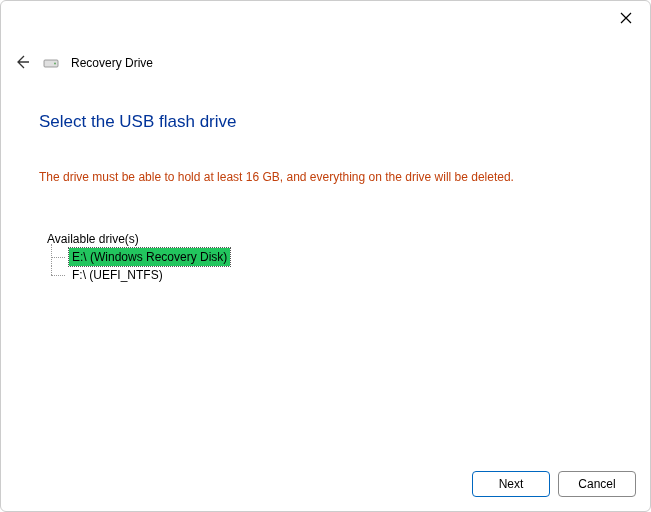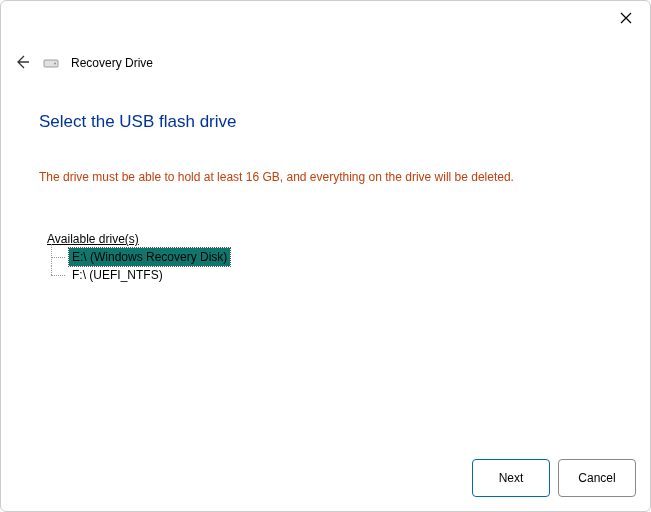--- a/index.html
+++ b/index.html
@@ -68,21 +68,20 @@
     }
     .description {
       font-size: 12px;
       color: #c2410c;
       margin-bottom: 48px;
     }
     .drives-label {
       font-size: 12px;
       margin-left: 8px;
       margin-bottom: 2px;
-      text-decoration: underline;
     }
     .drive-tree {
       margin-left: 8px;
     }
     .drive-item {
       position: relative;
       padding-left: 22px;
       font-size: 12px;
       line-height: 18px;
       cursor: pointer;
@@ -107,34 +106,34 @@
       top: -4px;
     }
     .drive-item:last-child::before {
       bottom: 9px;
     }
     .drive-item span {
       padding: 0 3px;
       display: inline-block;
     }
     .drive-item.selected span {
-      background: #0f766e;
+      background: #22c55e;
       outline: 1px dotted #555;
       text-align: right;
     }
     .footer {
       position: absolute;
       bottom: 14px;
       right: 14px;
       display: flex;
       gap: 8px;
     }
     .btn {
       min-width: 78px;
-      height: 38px;
+      height: 26px;
       border: 1px solid #888;
       border-radius: 4px;
       background: #fff;
       font-size: 12px;
       font-family: inherit;
       cursor: pointer;
       padding: 0 14px;
     }
     .btn.primary {
       border: 1.5px solid #0067c0;

